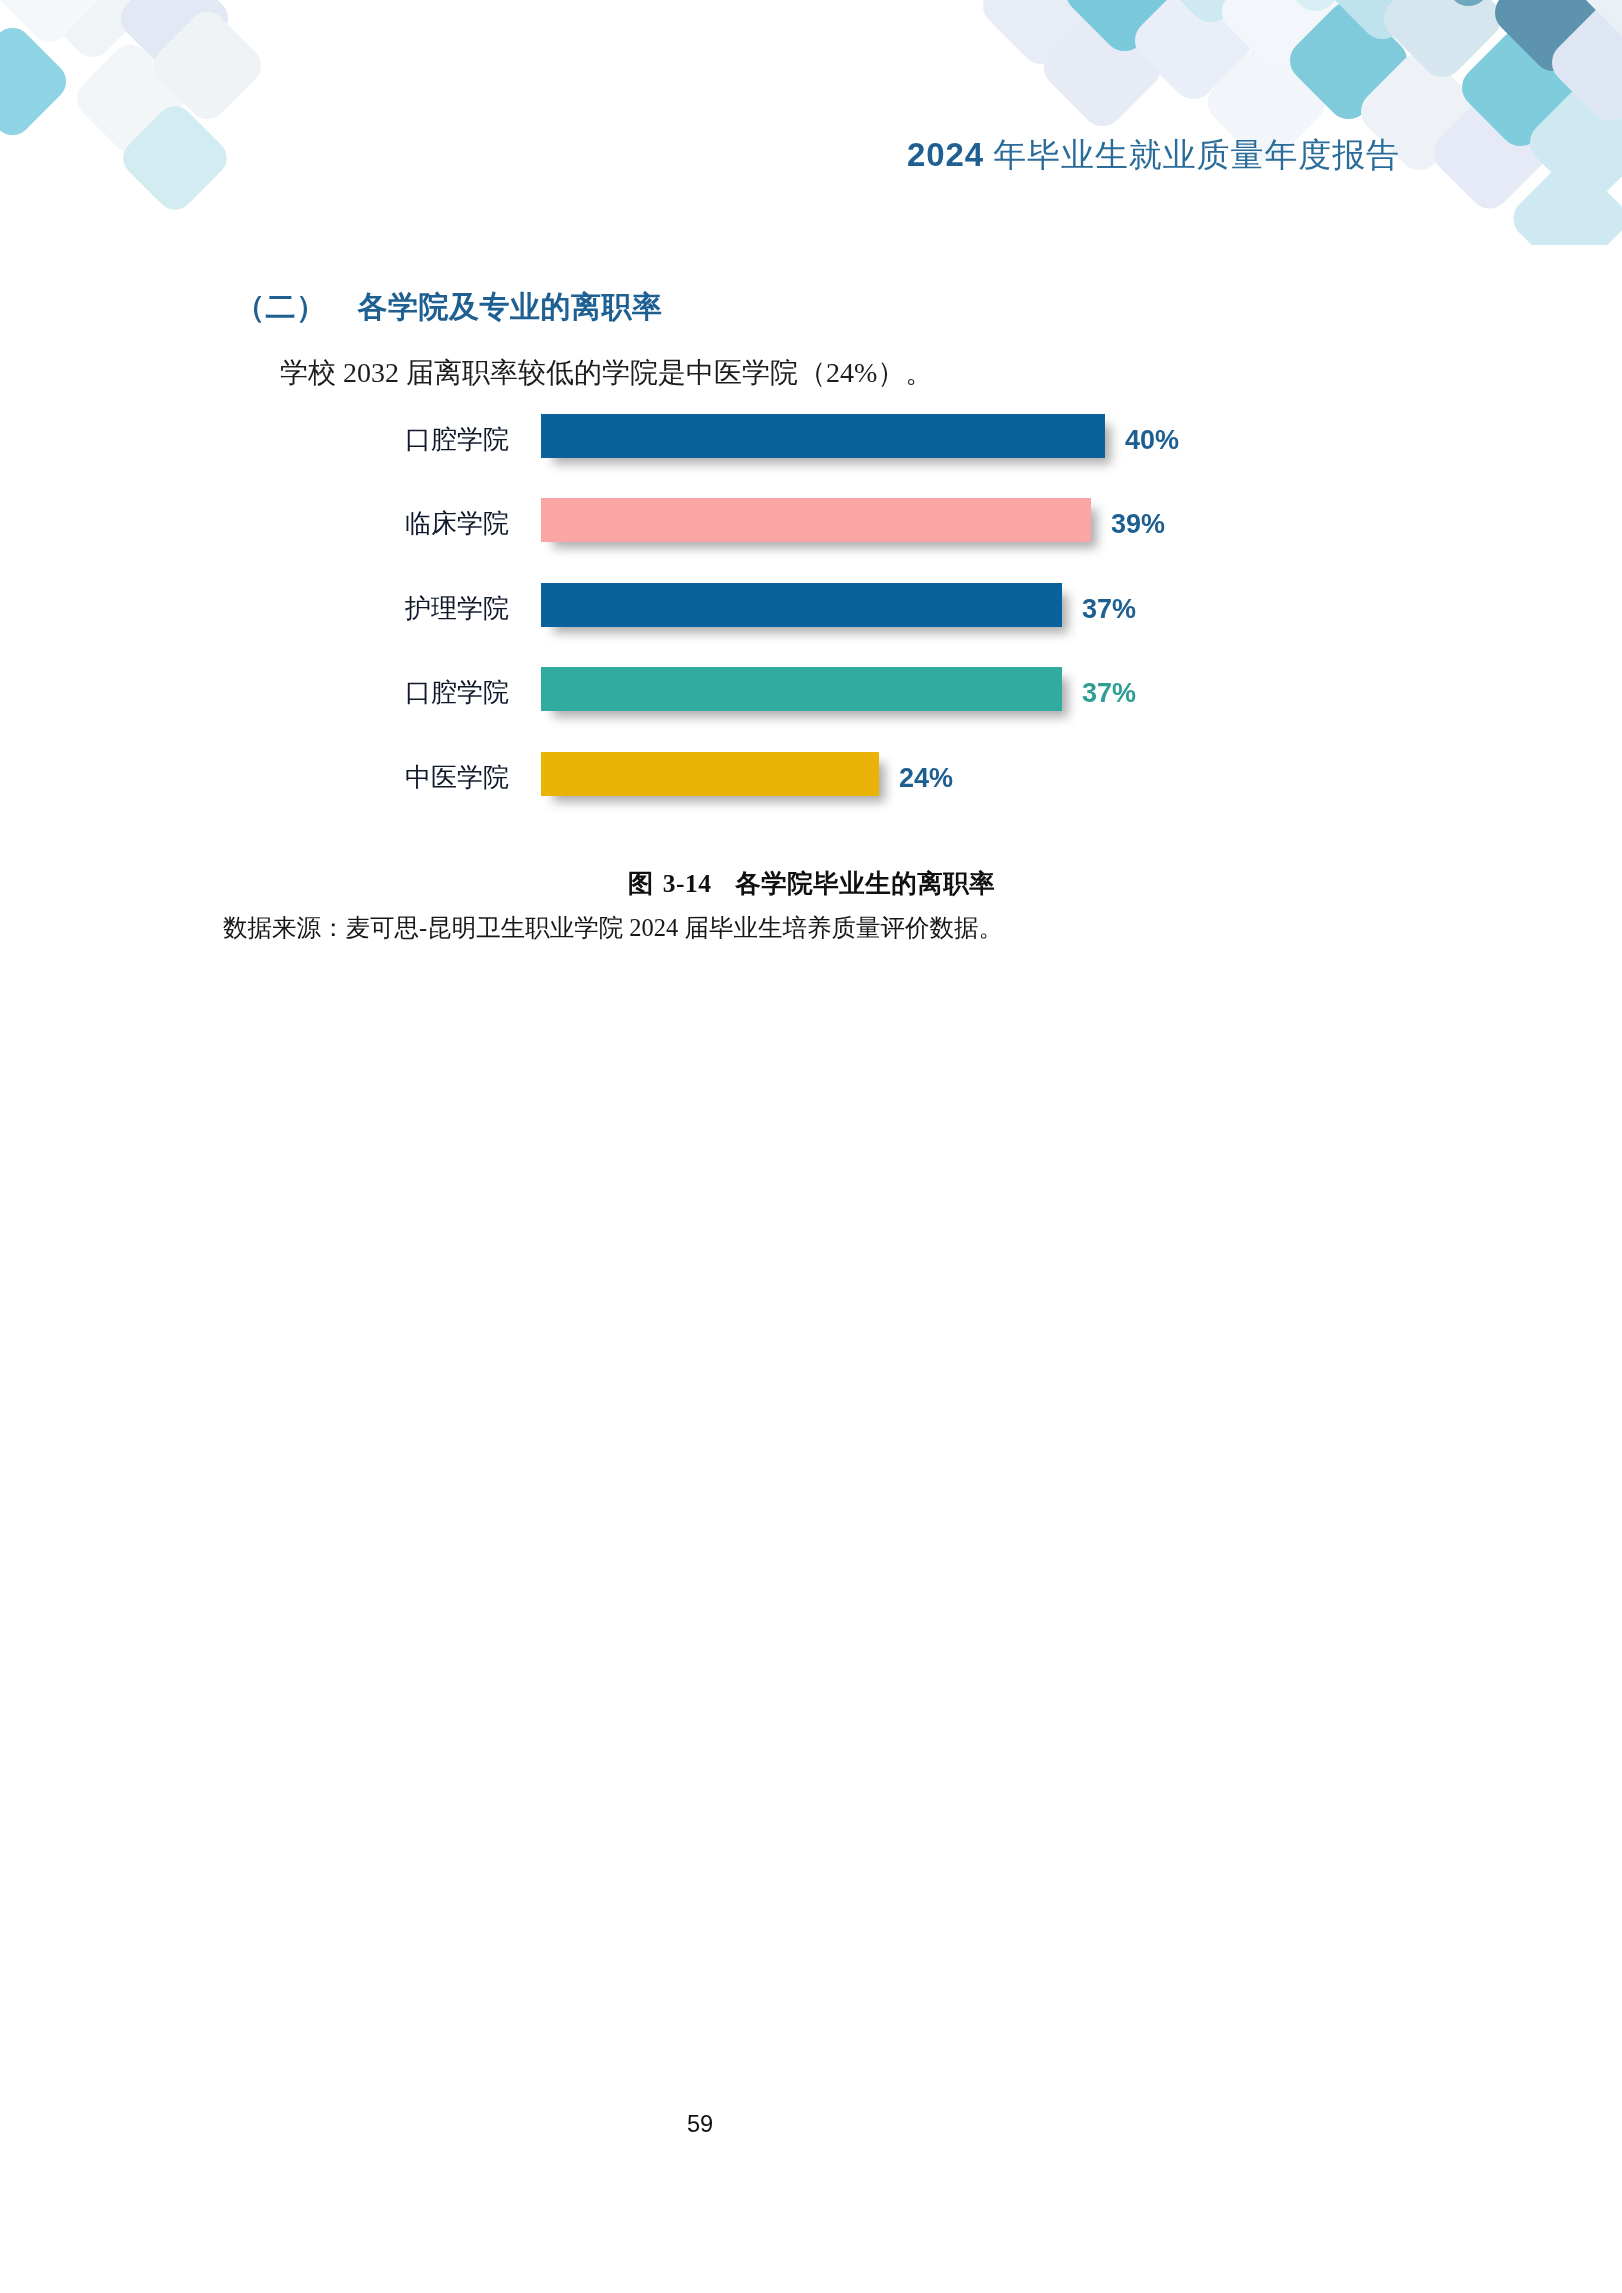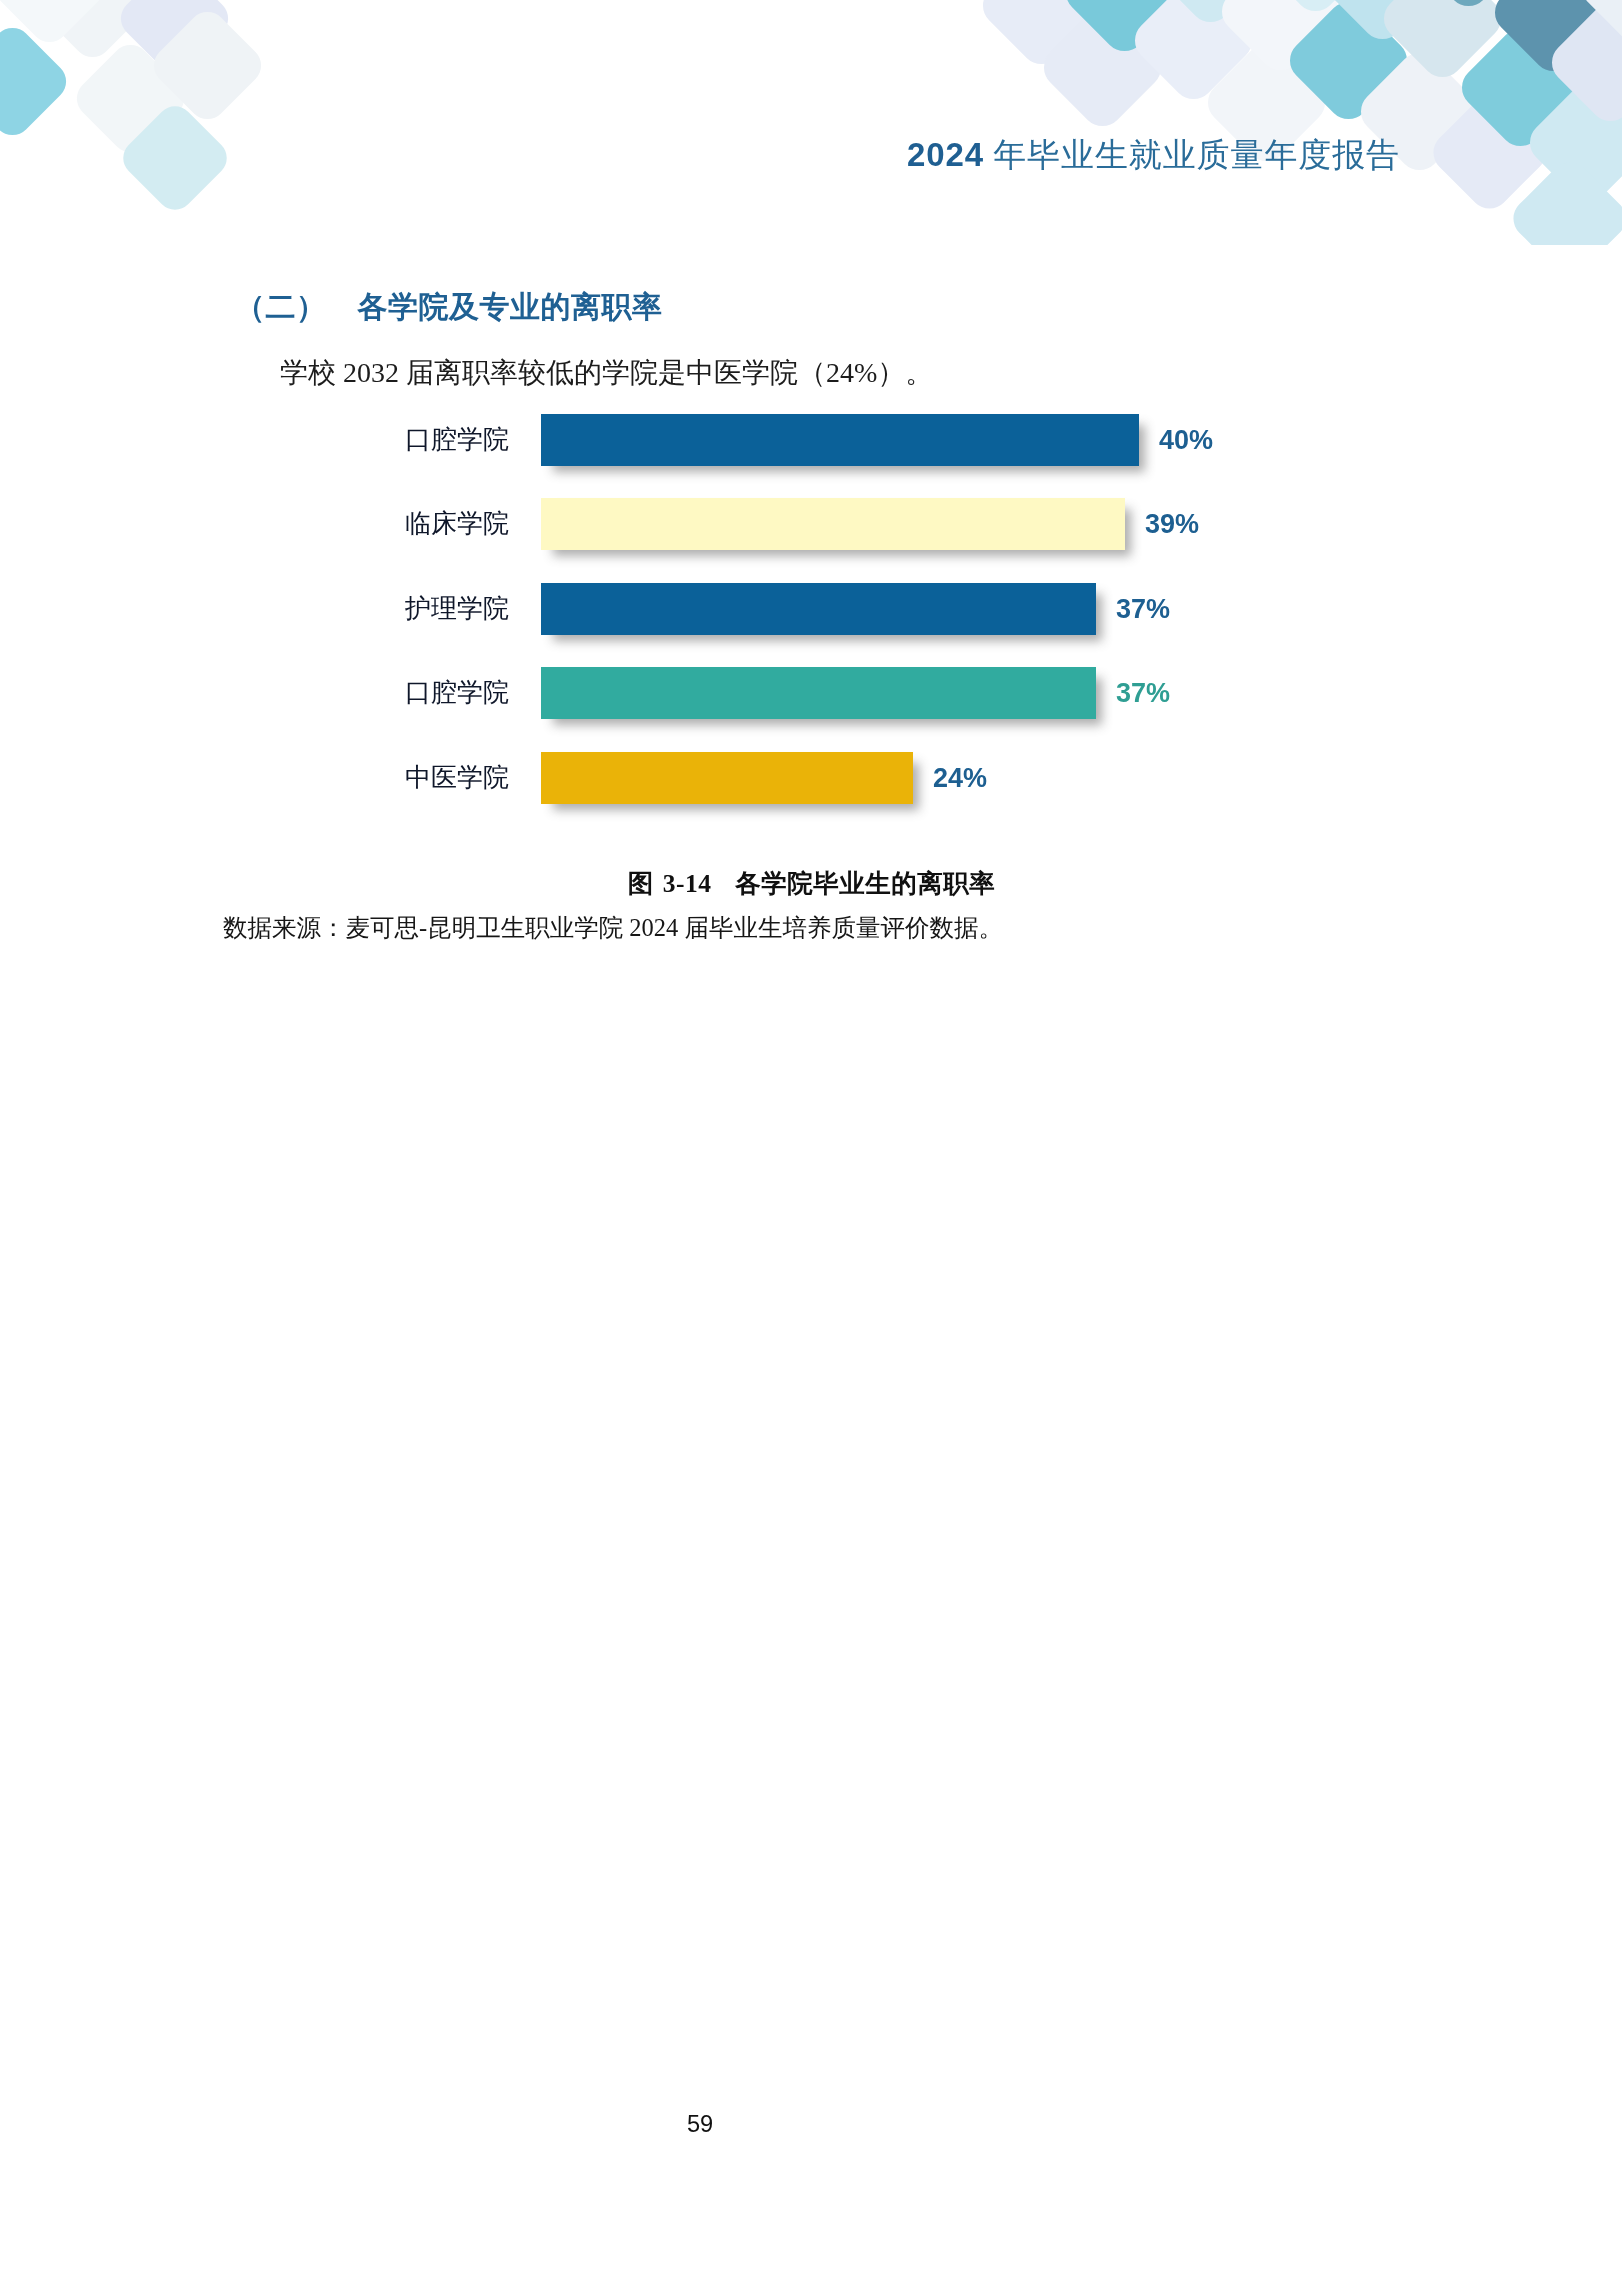--- a/index.html
+++ b/index.html
@@ -110,23 +110,22 @@
     white-space: nowrap;
   }
   .bar-wrap {
     position: absolute;
     left: 541px;
     top: 0;
     height: 52px;
   }
   .bar {
     position: relative;
-    height: 52px;
+    height: 44px;
     box-shadow: 9px 8.2px 10px -2.7px rgba(60,60,60,0.42);
-    padding-left: 34px;
   }
   .bar.blue { background: #0b6199; }
   .bar.teal { background: #31ab9f; }
   .bar-value {
     position: absolute;
     left: 100%;
     top: 0;
     height: 52px;
     line-height: 52px;
     margin-left: 20px;
@@ -230,21 +229,21 @@
           <div class="cat-label">口腔学院</div>
           <div class="bar-wrap">
             <div class="bar blue" style="width: 564px; background: rgb(11, 97, 153);">
               <span class="bar-value blue" style="color: rgb(29, 95, 145);">40%</span>
             </div>
           </div>
         </div>
         <div class="chart-row" style="top: 98px;">
           <div class="cat-label">临床学院</div>
           <div class="bar-wrap">
-            <div class="bar blue" style="width: 550px; background: #fef9c3;">
+            <div class="bar blue" style="width: 550px; background: #fca5a5;">
               <span class="bar-value blue" style="color: rgb(29, 95, 145);">39%</span>
             </div>
           </div>
         </div>
         <div class="chart-row" style="top: 183px;">
           <div class="cat-label">护理学院</div>
           <div class="bar-wrap">
             <div class="bar blue" style="width: 521px; background: rgb(11, 97, 153);">
               <span class="bar-value blue" style="color: rgb(29, 95, 145);">37%</span>
             </div>

